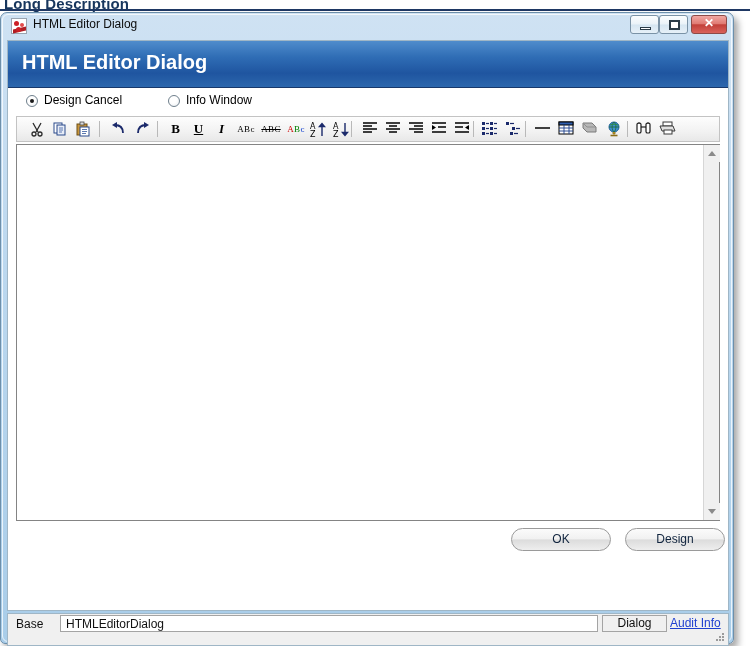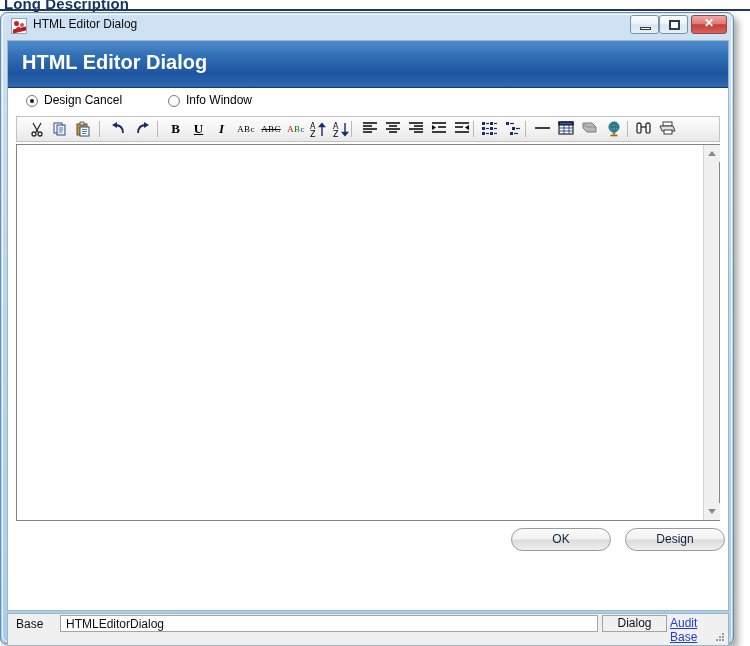--- a/index.html
+++ b/index.html
@@ -493,21 +493,21 @@
     <div class="actbtn" id="btn-ok">OK</div>
     <div class="actbtn" id="btn-cancel">Design</div>
   </div>
 
   <div id="status-strip">
     <div id="status-base-label">Base</div>
     <div id="status-base-field">
       <span id="status-base-value">HTMLEditorDialog</span>
     </div>
     <div id="status-search">Dialog</div>
-    <div id="status-audit">Audit Base</div>
+    <div id="status-audit">Audit Info</div>
     <div id="grip">
       <i style="left:7px;top:1px"></i>
       <i style="left:4px;top:4px"></i>
         <i style="left:7px;top:4px"></i>
       <i style="left:1px;top:7px"></i>
         <i style="left:4px;top:7px"></i>
         <i style="left:7px;top:7px"></i>
     </div>
   </div>
 </div>

